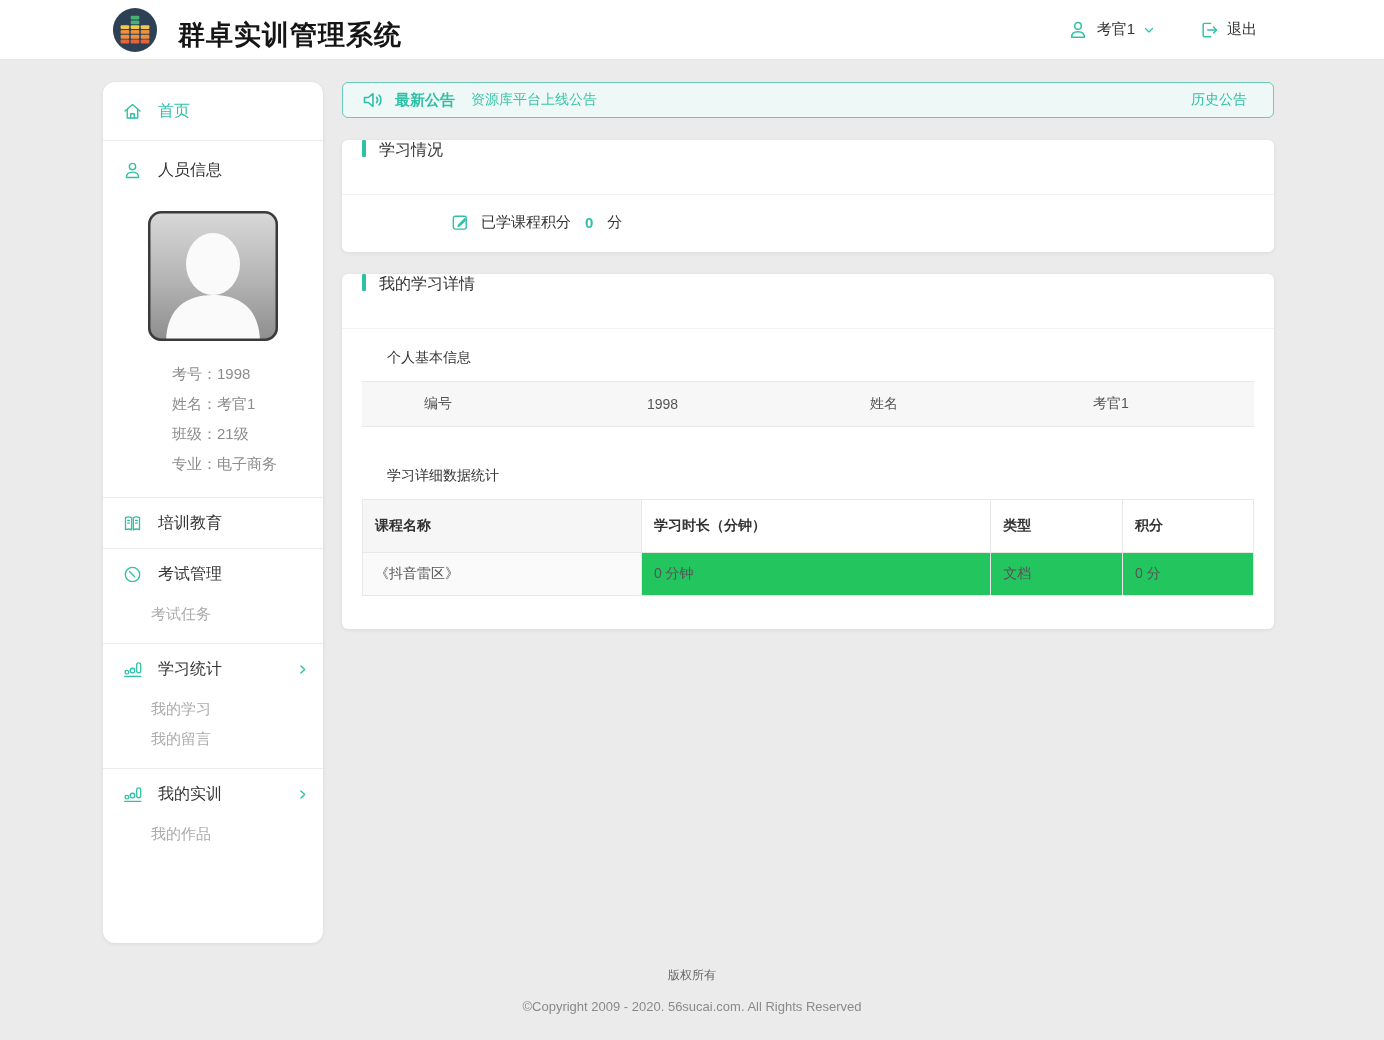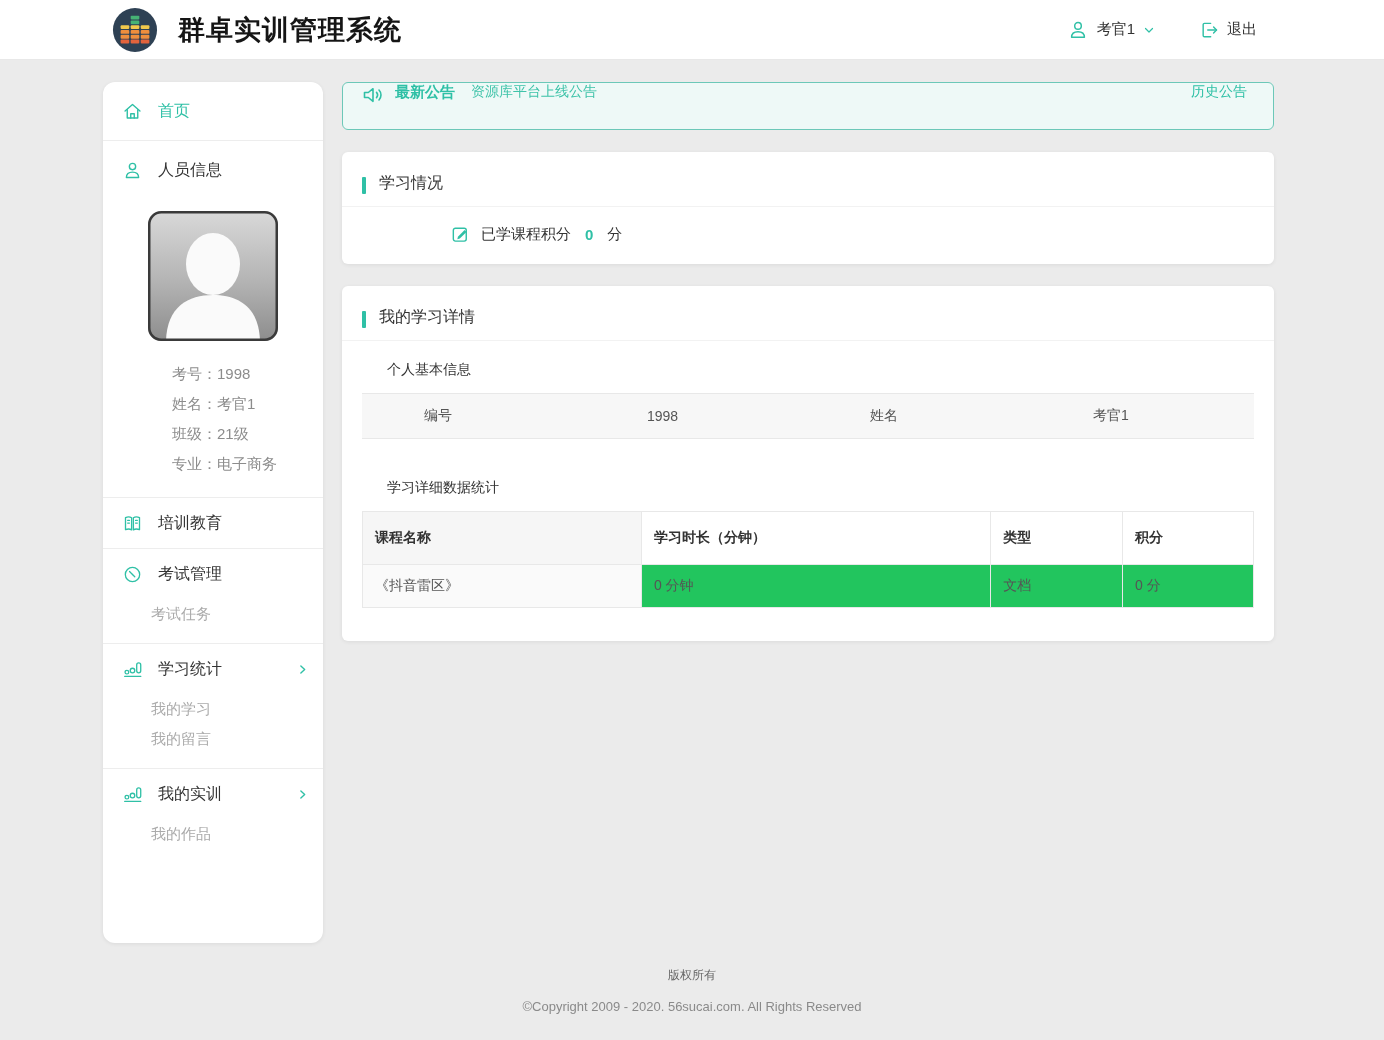--- a/index.html
+++ b/index.html
@@ -21,21 +21,21 @@
   }
   svg{display:block;}
   .ticon{color:var(--accent);display:inline-flex;flex:none;}
 
   
   .app-header{
     height:60px;background:#fff;border-bottom:1px solid #e8e8e8;
     display:flex;align-items:center;justify-content:space-between;
     padding:0 127px 0 112px;
   }
-  .header-left{display:flex;align-items:center;gap:20px;}
+  .header-left{display:flex;align-items:flex-end;gap:20px;}
   .app-title{
     font-family:"DejaVu Serif","Liberation Serif",serif;
     font-size:27px;font-weight:700;color:#151515;letter-spacing:1px;
   }
   .header-right{display:flex;align-items:center;gap:44px;}
   .user-menu,.logout-btn{display:flex;align-items:center;gap:8px;font-size:15px;color:#333;cursor:pointer;}
 
   
   .content-row{
     display:flex;align-items:flex-start;gap:19px;
@@ -56,31 +56,31 @@
   .avatar-box{width:130px;height:130px;margin:12px auto 12px;}
   .profile-fields{padding:6px 0 18px 69px;}
   .profile-field{font-size:15px;color:var(--text-gray);line-height:30px;}
   .side-section .side-row{height:50px;}
   .sub-list{padding:0 0 14px 48px;}
   .sub-item{font-size:15px;color:var(--text-light);line-height:30px;cursor:pointer;}
   .chev{color:var(--accent);}
 
   
   .announce{
-    height:48px;border:1px solid var(--accent-soft);border-radius:6px;
-    background:#eef9f7;display:flex;
+    height:36px;border:1px solid var(--accent-soft);border-radius:6px;
+    background:#eef9f7;display:flex;align-items:center;
     padding:0 26px 0 18px;margin-bottom:22px;
   }
   .announce-label{color:var(--accent);font-weight:700;font-size:15px;margin:0 16px 0 10px;}
   .announce-link{color:#3fc3a9;font-size:14px;cursor:pointer;}
   .announce-history{margin-left:auto;color:var(--accent);font-size:14px;cursor:pointer;}
 
   
   .card{background:#fff;border-radius:6px;box-shadow:0 1px 4px rgba(0,0,0,.07);margin-bottom:22px;}
-  .card-head{display:flex;align-items:flex-end;gap:13px;height:55px;padding:12px 20px;border-bottom:1px solid #f2f2f2;font-size:16px;color:#333;}
+  .card-head{display:flex;align-items:flex-start;gap:13px;height:55px;padding:0 20px;border-bottom:1px solid #f2f2f2;font-size:16px;color:#333;}
   .tbar{width:4px;height:17px;border-radius:1px;background:var(--accent);}
 
   .status-body{padding:17px 0 20px;}
   .credit-row{margin-left:108px;display:flex;align-items:center;gap:11px;font-size:15px;color:#333;}
   .credit-val{color:var(--accent);font-weight:700;margin:0 3px;}
 
   .detail-body{padding:20px 20px 33px;}
   .detail-heading{text-align:center;font-size:22px;color:#333;margin:18px 0 36px;font-weight:400;}
   .section-label{font-size:14px;color:#333;margin:0 0 14px 25px;}
   .info-strip{

